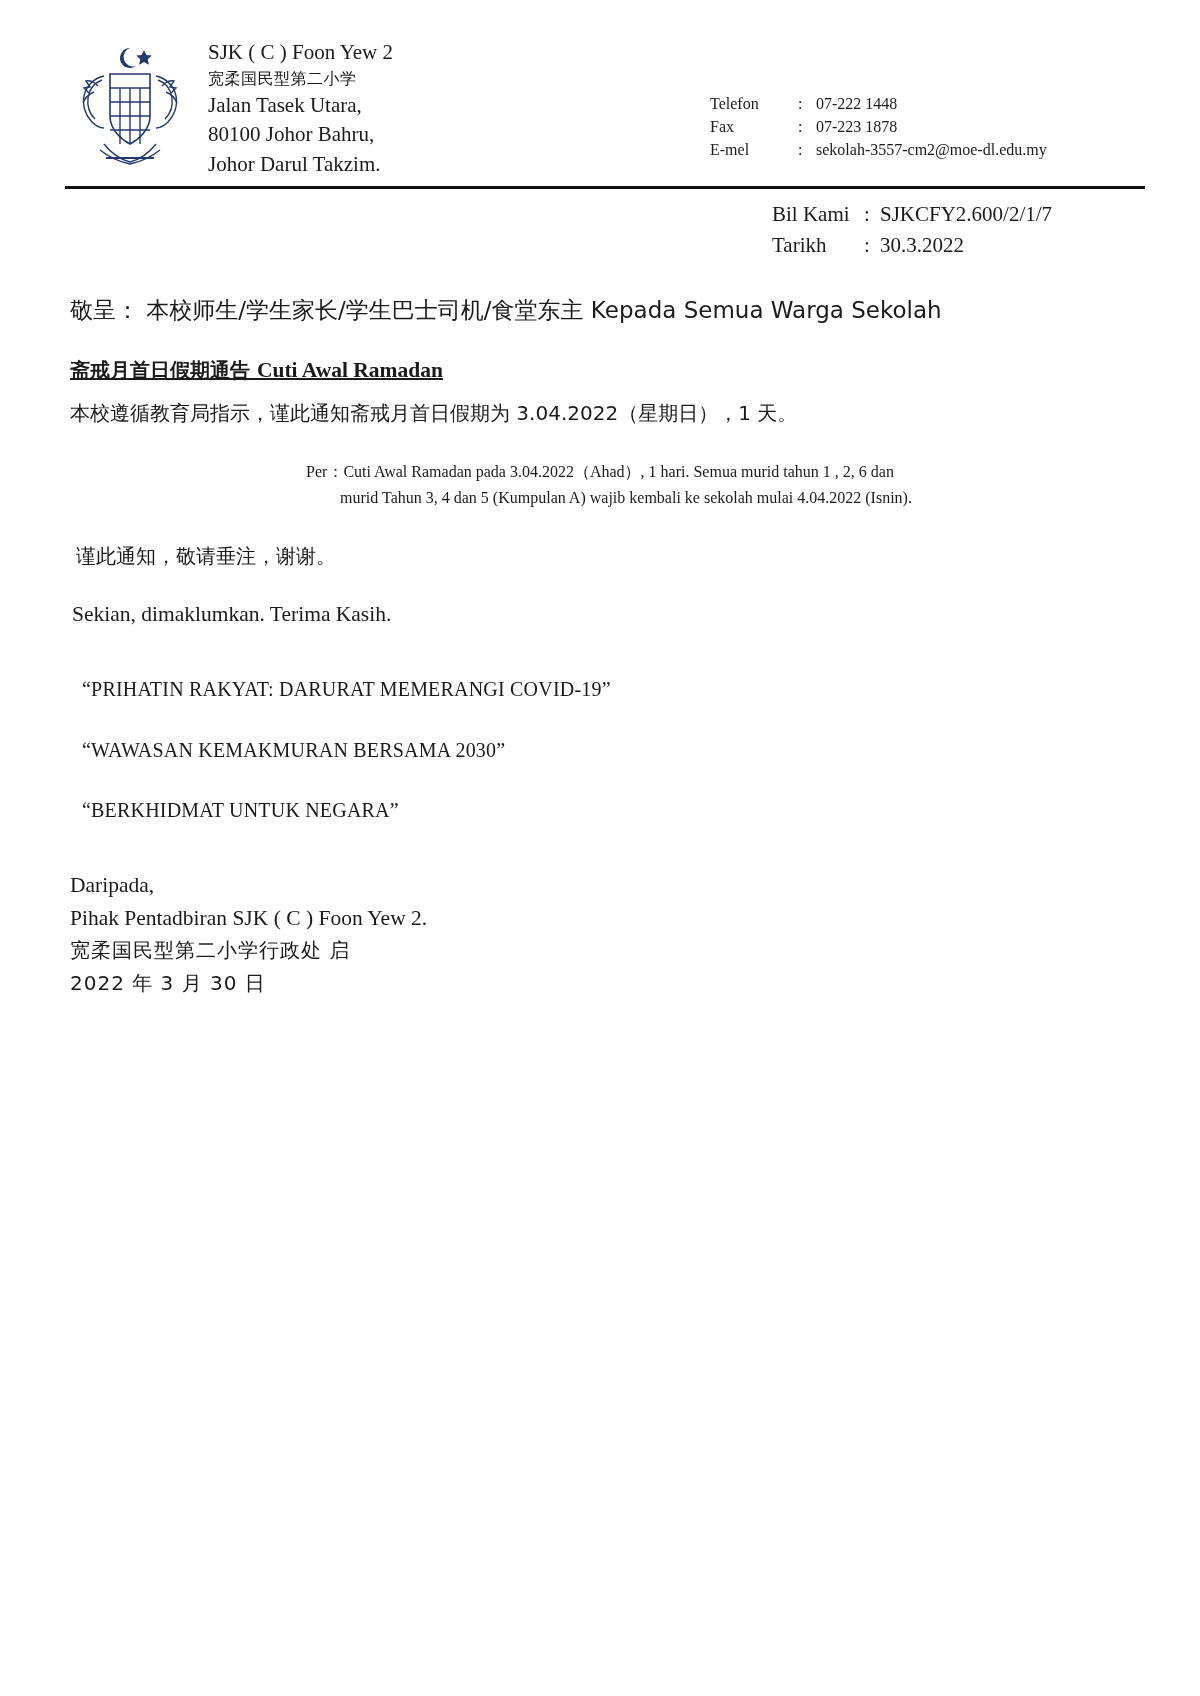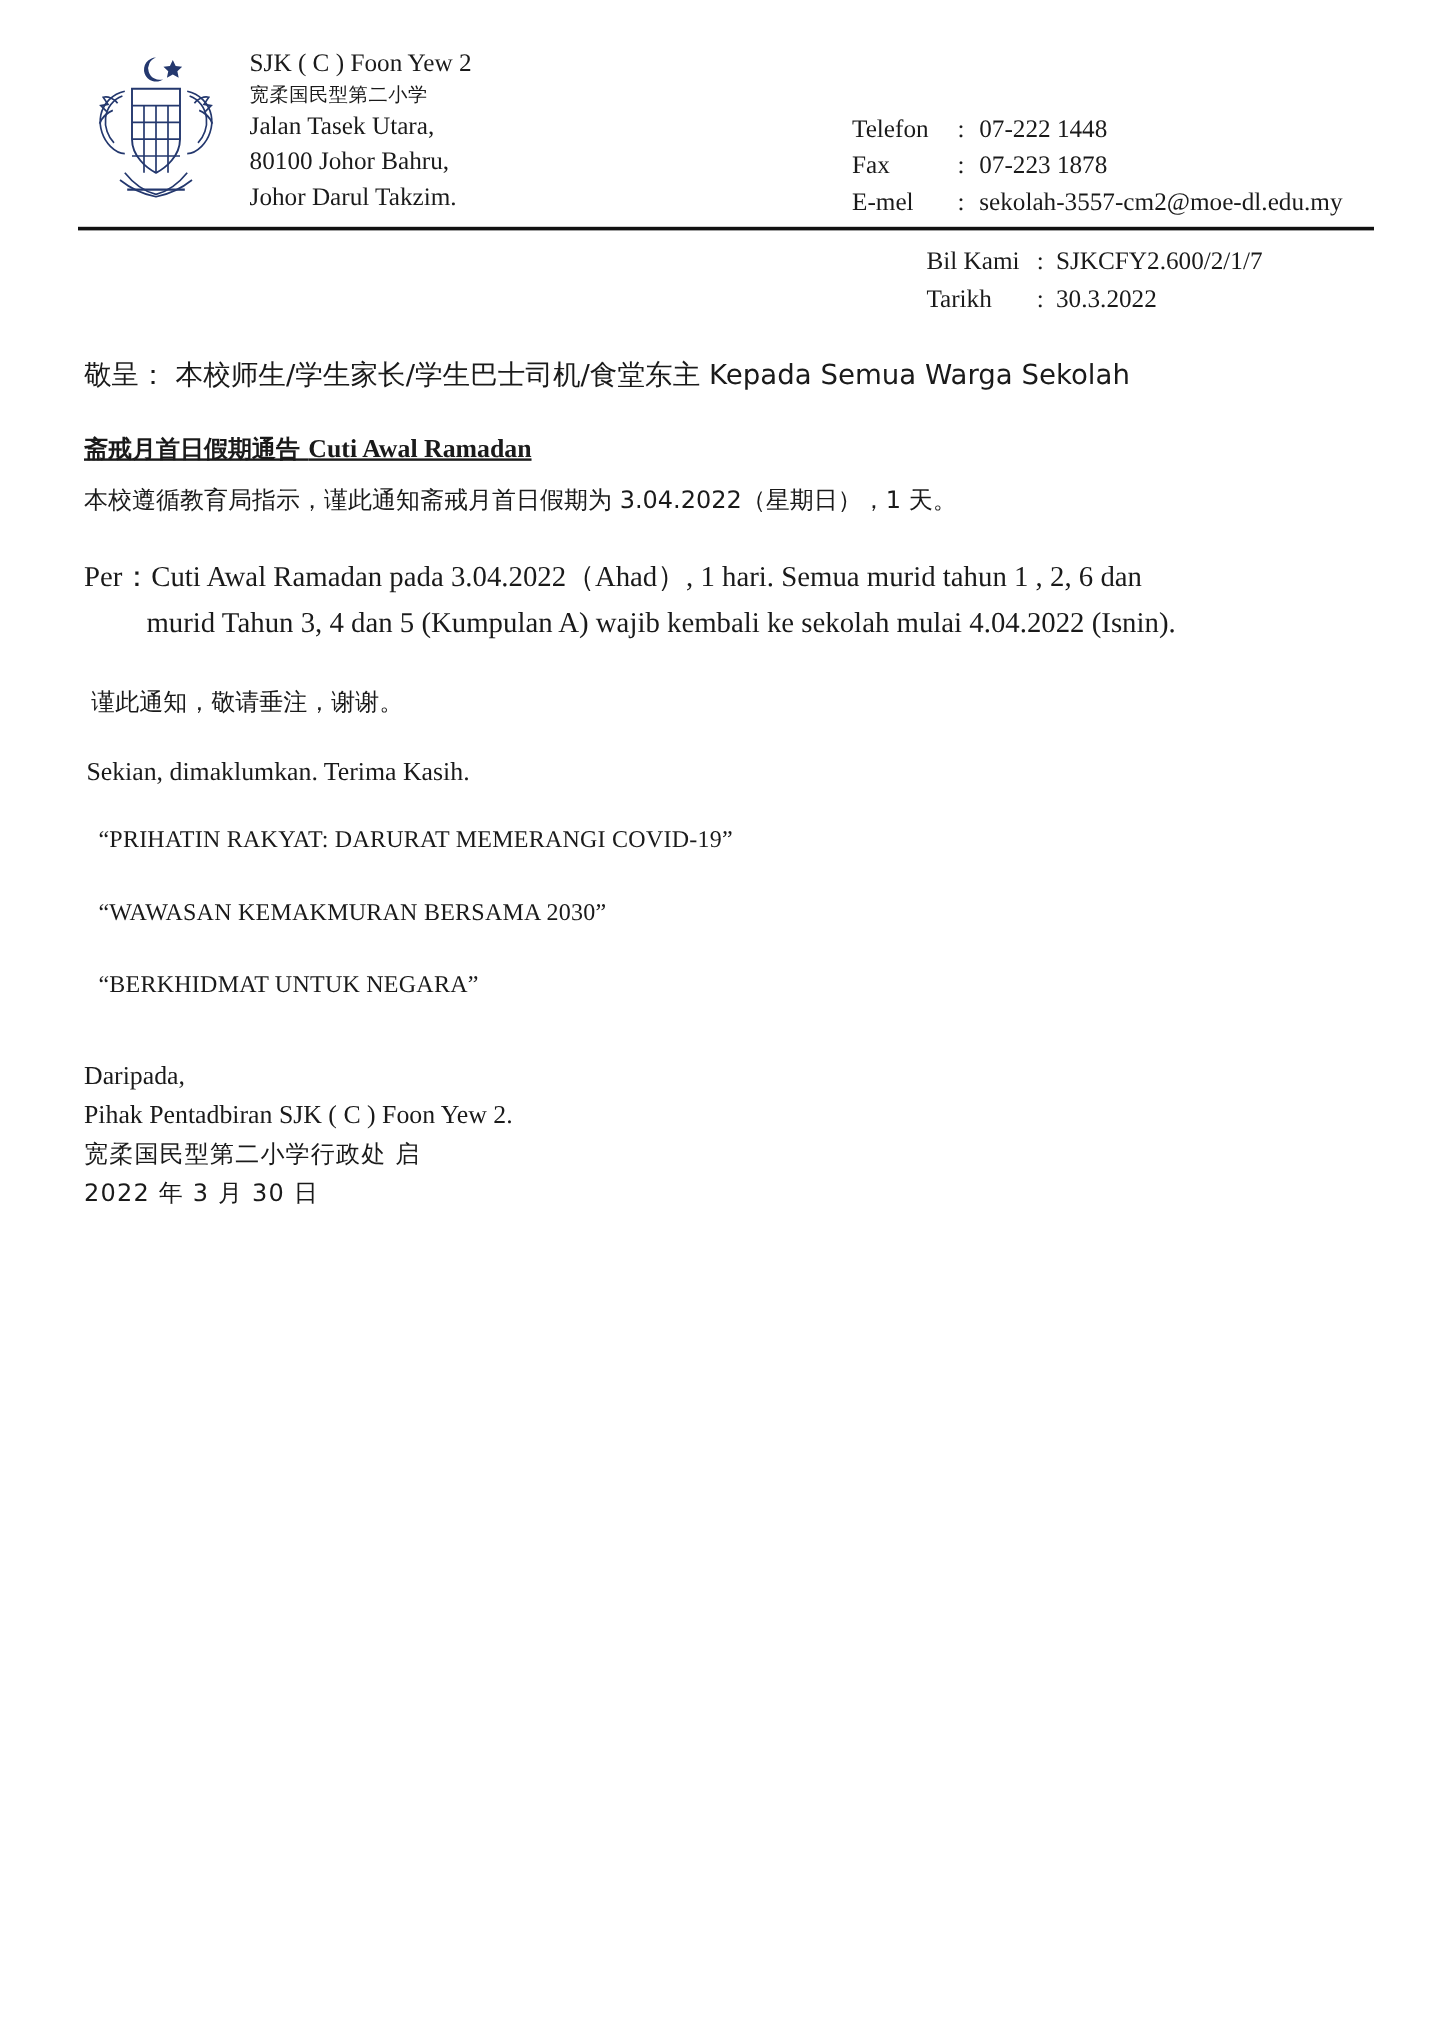--- a/index.html
+++ b/index.html
@@ -49,21 +49,21 @@
   }
   .school-block .cn {
     font-family: "DejaVu Sans", sans-serif;
     font-size: 16px;
     letter-spacing: 0.5px;
   }
 
   .contact-block {
     margin-left: auto;
     padding-top: 62px;
-    font-size: 21px;
+    font-size: 16px;
     line-height: 1.45;
     min-width: 430px;
   }
   .contact-row {
     display: flex;
   }
   .contact-label { width: 88px; flex: 0 0 88px; }
   .contact-colon { width: 18px; flex: 0 0 18px; }
   .contact-value { flex: 1 1 auto; white-space: nowrap; }
 
@@ -106,40 +106,41 @@
   }
   .subject .ms { font-family: "Liberation Serif", serif; font-size: 21.5px; }
   .para-cn {
     margin-top: 8px;
     font-family: "DejaVu Sans", sans-serif;
     font-size: 20px;
     line-height: 1.75;
   }
   .per-block {
     margin-top: 28px;
-    font-size: 24px;
+    font-size: 16px;
     line-height: 1.6;
+    text-align: center;
   }
   .per-line1 { display: block; }
   .per-line2 { display: block; padding-left: 52px; }
 
   .thanks-cn {
     margin-top: 30px;
     font-family: "DejaVu Sans", sans-serif;
     font-size: 20px;
     padding-left: 6px;
   }
   .thanks-ms {
     margin-top: 24px;
     font-size: 21.5px;
     padding-left: 2px;
   }
 
   .slogans {
-    margin-top: 24px;
+    margin-top: 42px;
     padding-left: 12px;
   }
   .slogan {
     margin-bottom: 28px;
     font-size: 20px;
     letter-spacing: 0.2px;
   }
   .slogan:last-child { margin-bottom: 0; }
 
   .signoff {

